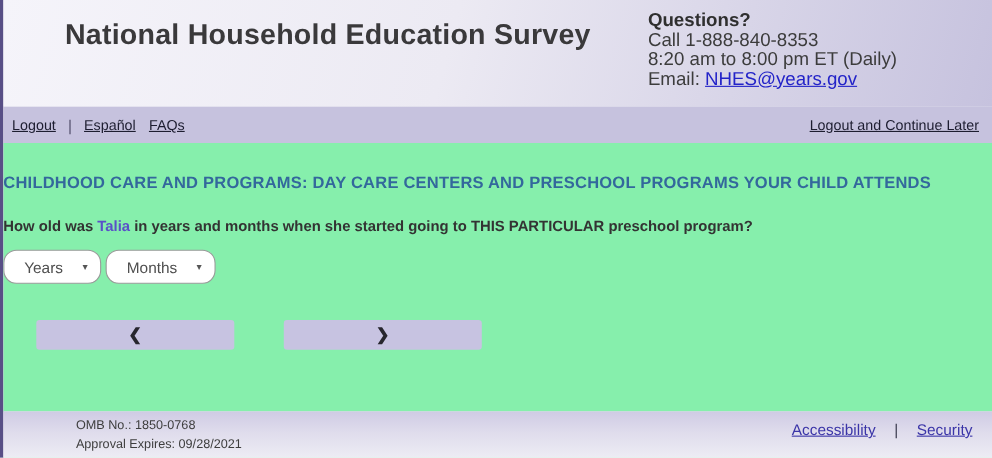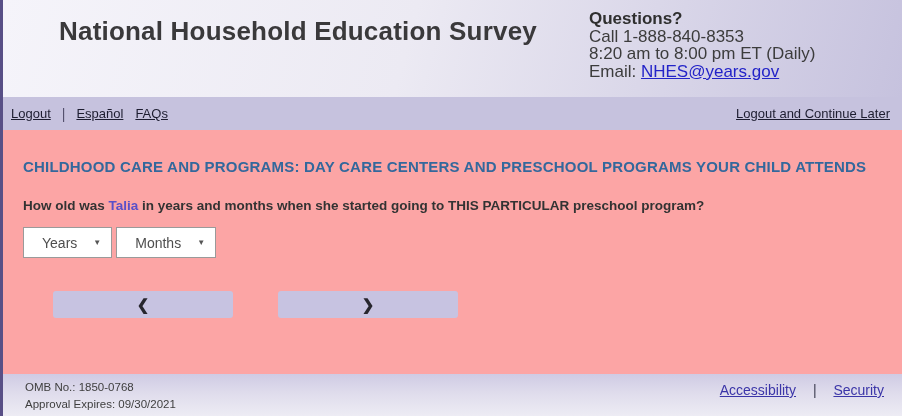--- a/index.html
+++ b/index.html
@@ -68,22 +68,21 @@
   .nav-sep {
     color: #55516e;
     margin: 0 11px;
     font-size: 14px;
   }
   .nav-gap { margin-left: 12px; }
   
   .main {
     position: absolute;
     top: 130px; left: 0; right: 0; bottom: 42px;
-    background: #fca5a5;
-    padding-left: 20px;
+    background: #86efac;
   }
   .section-heading {
     padding-top: 25px;
     max-width: 858px;
     font-size: 15px;
     line-height: 23px;
     font-weight: bold;
     color: #33689c;
     letter-spacing: 0.2px;
   }
@@ -97,21 +96,21 @@
   .select-row {
     margin-top: 14px;
     display: flex;
     gap: 4px;
   }
   .fake-select {
     height: 31px;
     min-width: 88px;
     background: #ffffff;
     border: 1px solid #9a9a9a;
-    border-radius: 0;
+    border-radius: 12px;
     display: flex;
     align-items: center;
     padding: 0 10px 0 18px;
     font-size: 14px;
     color: #4e4e4e;
     cursor: pointer;
   }
   .fake-select .arrow {
     margin-left: 16px;
     font-size: 8px;
@@ -142,20 +141,21 @@
     line-height: 1;
   }
   
   .footer {
     position: absolute;
     left: 0; right: 0; bottom: 0;
     height: 42px;
     background: linear-gradient(to bottom, #cfcbe4 0%, #dfdcec 45%, #edecf4 100%);
     display: flex;
     justify-content: space-between;
+    padding-left: 44px;
   }
   .footer .omb-block {
     padding: 5px 0 0 22px;
     font-size: 11.5px;
     line-height: 16.5px;
     color: #3e3e3e;
   }
   .footer .links {
     padding: 8px 18px 0 0;
     font-size: 14px;
@@ -217,21 +217,21 @@
       </button>
       <button class="nav-btn">
         <span class="chev">❯</span>
       </button>
     </div>
   </div>
 
   <div class="footer">
     <div class="omb-block">
       <div>OMB No.: 1850-0768</div>
-      <div>Approval Expires: 09/30/2021</div>
+      <div>Approval Expires: 09/28/2021</div>
     </div>
     <div class="links">
       <a href="#">Accessibility</a>
       <span class="sep">|</span>
       <a href="#">Security</a>
     </div>
   </div>
 
 </div>
 

